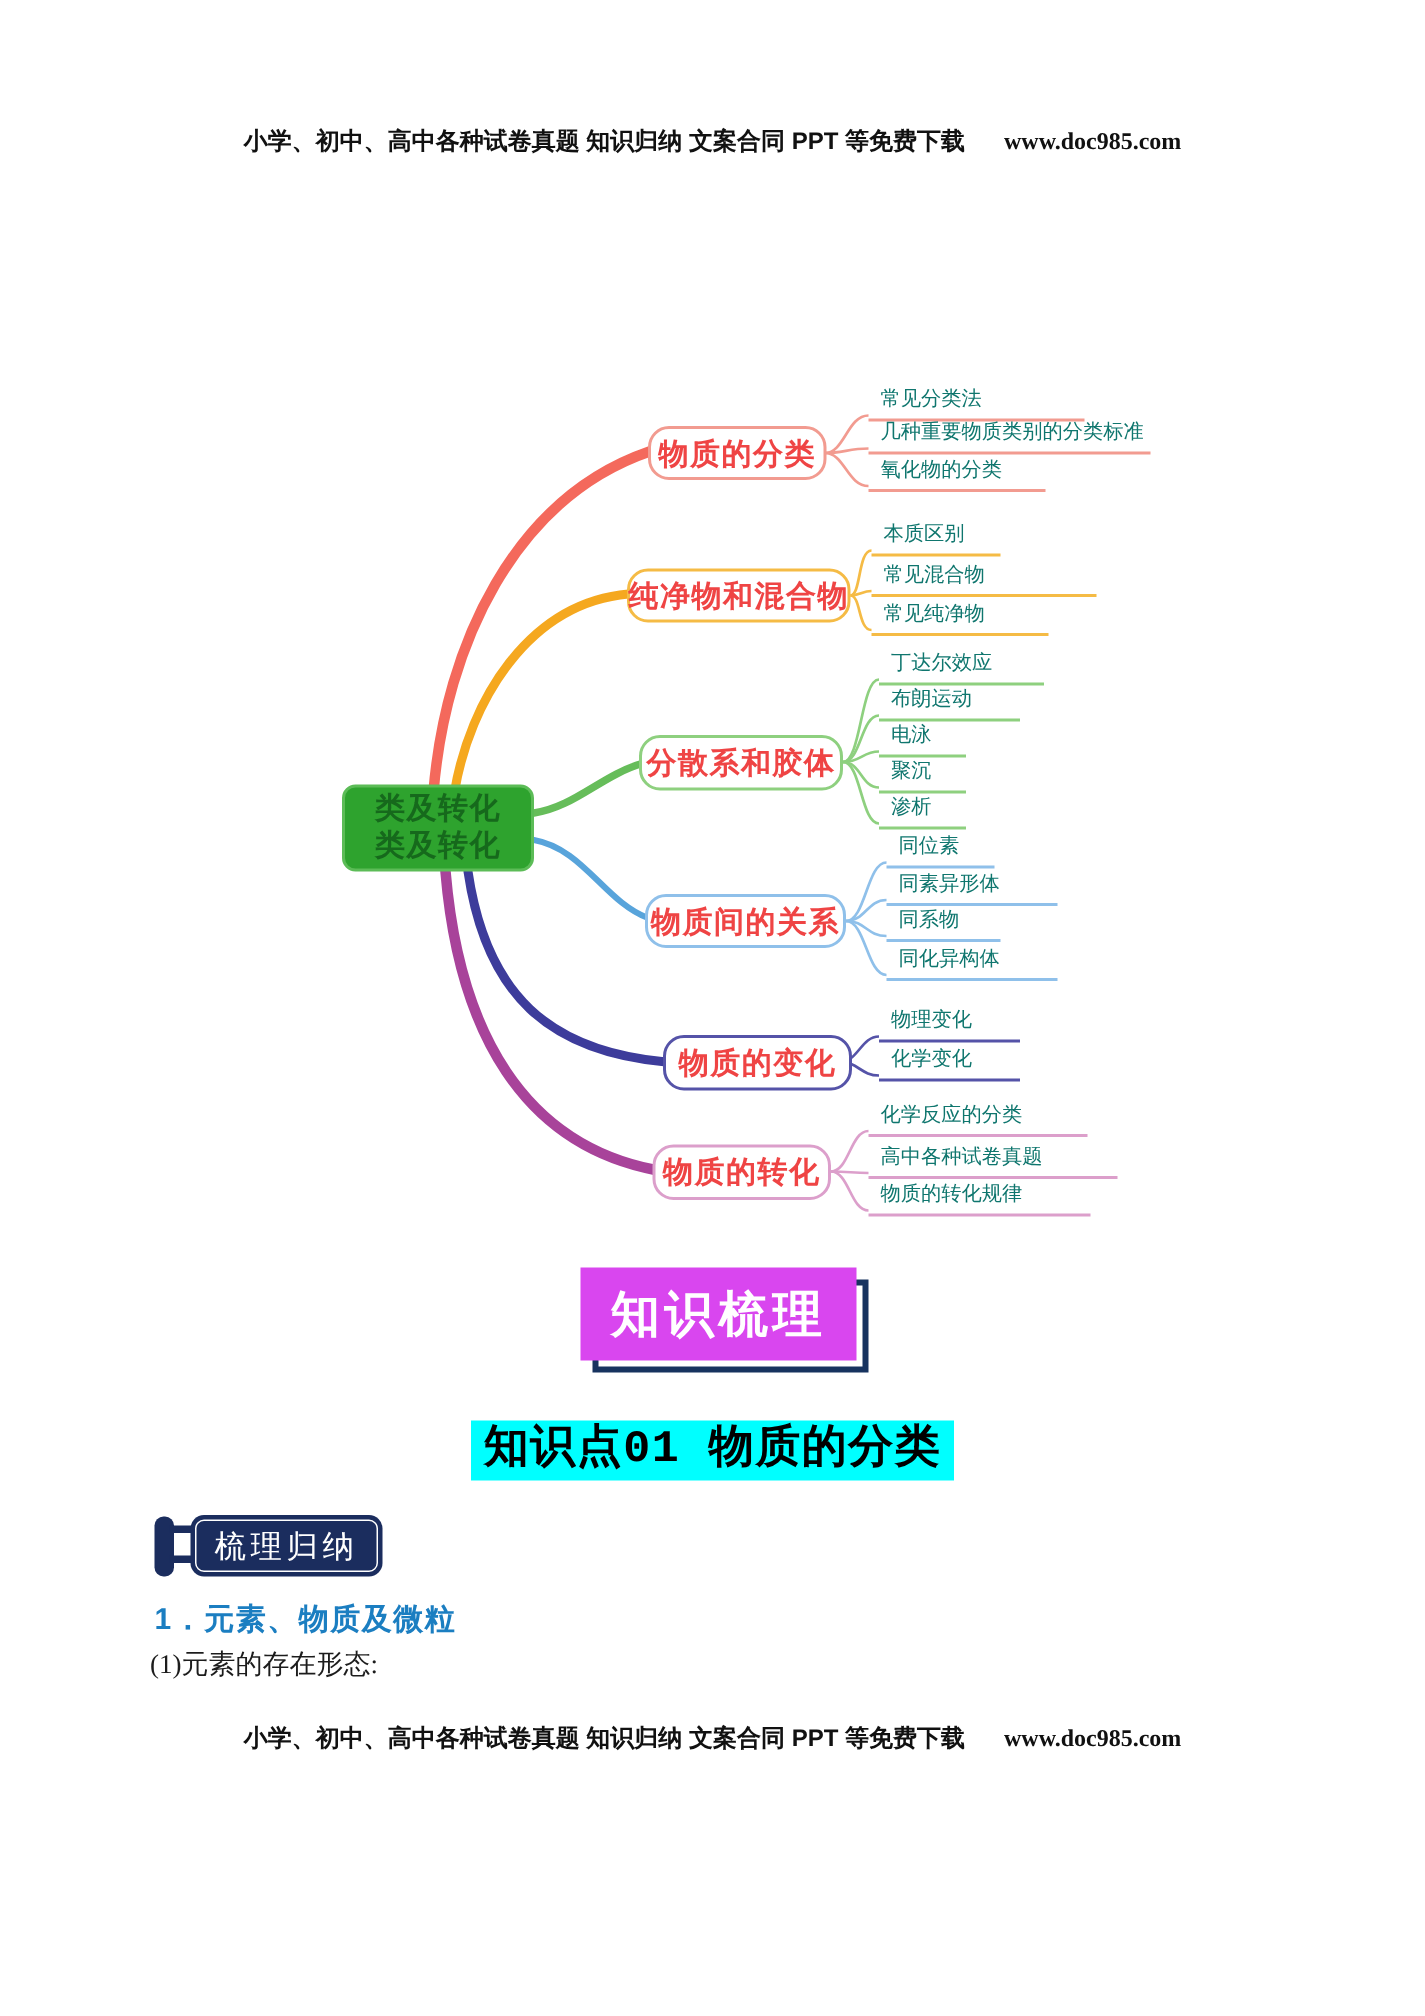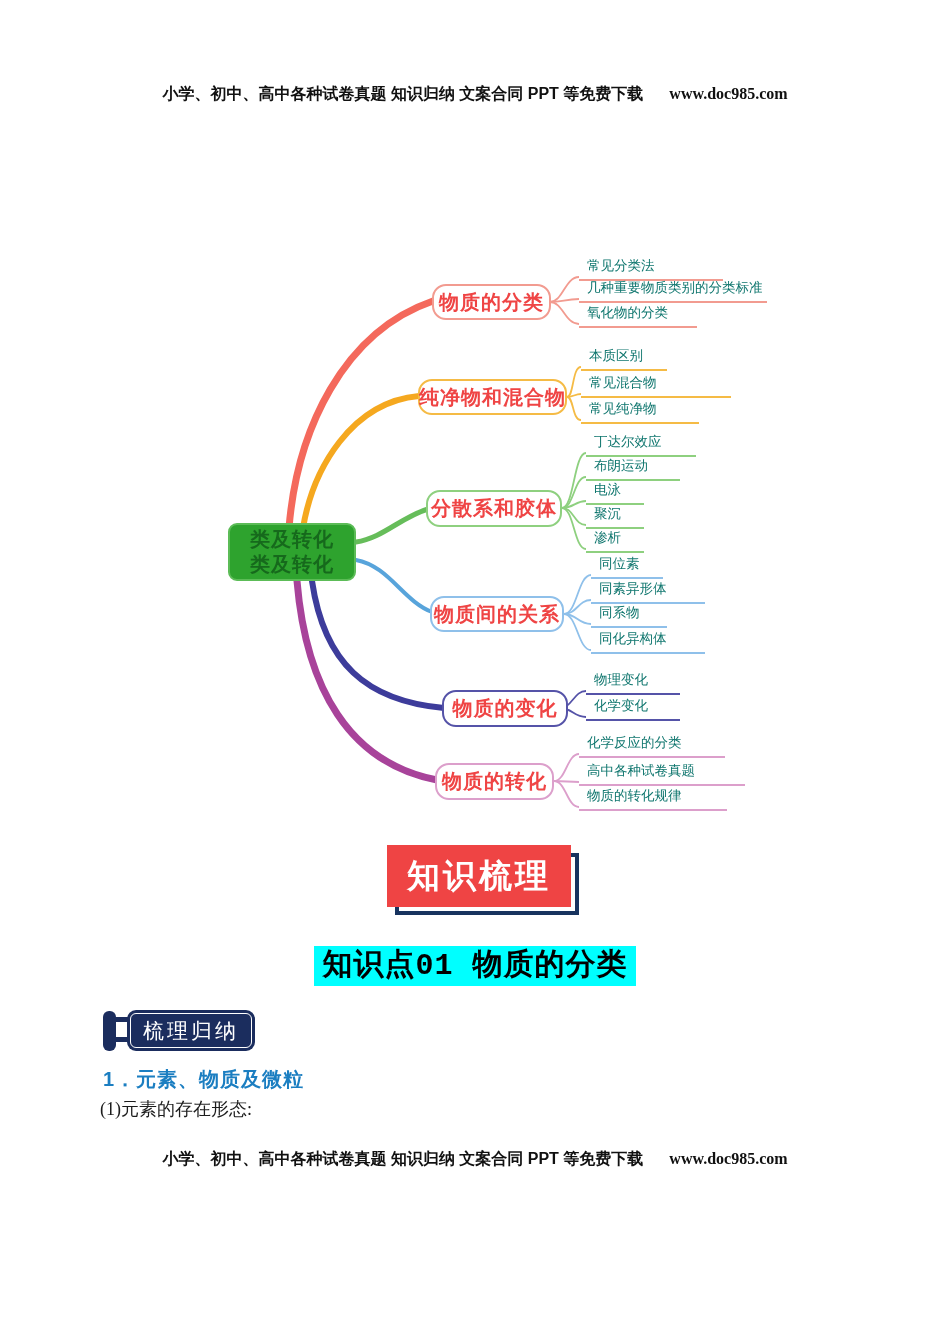--- a/index.html
+++ b/index.html
@@ -120,21 +120,21 @@
   <div class="mm-leaf" style="left: 591px; top: 630px; width: 114px; border-bottom-color: rgb(143, 192, 234);">同化异构体</div>
 
   <div class="mm-leaf" style="left: 586px; top: 671px; width: 94px; border-bottom-color: rgb(85, 83, 168);">物理变化</div>
   <div class="mm-leaf" style="left: 586px; top: 697px; width: 94px; border-bottom-color: rgb(85, 83, 168);">化学变化</div>
 
   <div class="mm-leaf" style="left: 579px; top: 734px; width: 146px; border-bottom-color: rgb(220, 159, 203);">化学反应的分类</div>
   <div class="mm-leaf" style="left: 579px; top: 762px; width: 166px; border-bottom-color: rgb(220, 159, 203);">高中各种试卷真题</div>
   <div class="mm-leaf" style="left: 579px; top: 787px; width: 148px; border-bottom-color: rgb(220, 159, 203);">物质的转化规律</div>
 
   <div class="banner-shadow" style="border-color: rgb(23, 51, 95);"></div>
-  <div class="banner" style="background-color: #ef4444;">知识梳理</div>
+  <div class="banner" style="background-color: #d946ef;">知识梳理</div>
 
   <div class="kp-heading">
     <span style="background-color: rgb(0, 255, 255);">知识点01 物质的分类</span>
   </div>
 
   <div class="badge-bar" style="background-color: rgb(27, 45, 94);"></div>
   <div class="badge-link" style="top: 1017px; background-color: rgb(27, 45, 94);"></div>
   <div class="badge-link" style="top: 1037px; background-color: rgb(27, 45, 94);"></div>
   <div class="badge-main" style="background-color: rgb(27, 45, 94);">
     <div class="badge-inner"></div>

